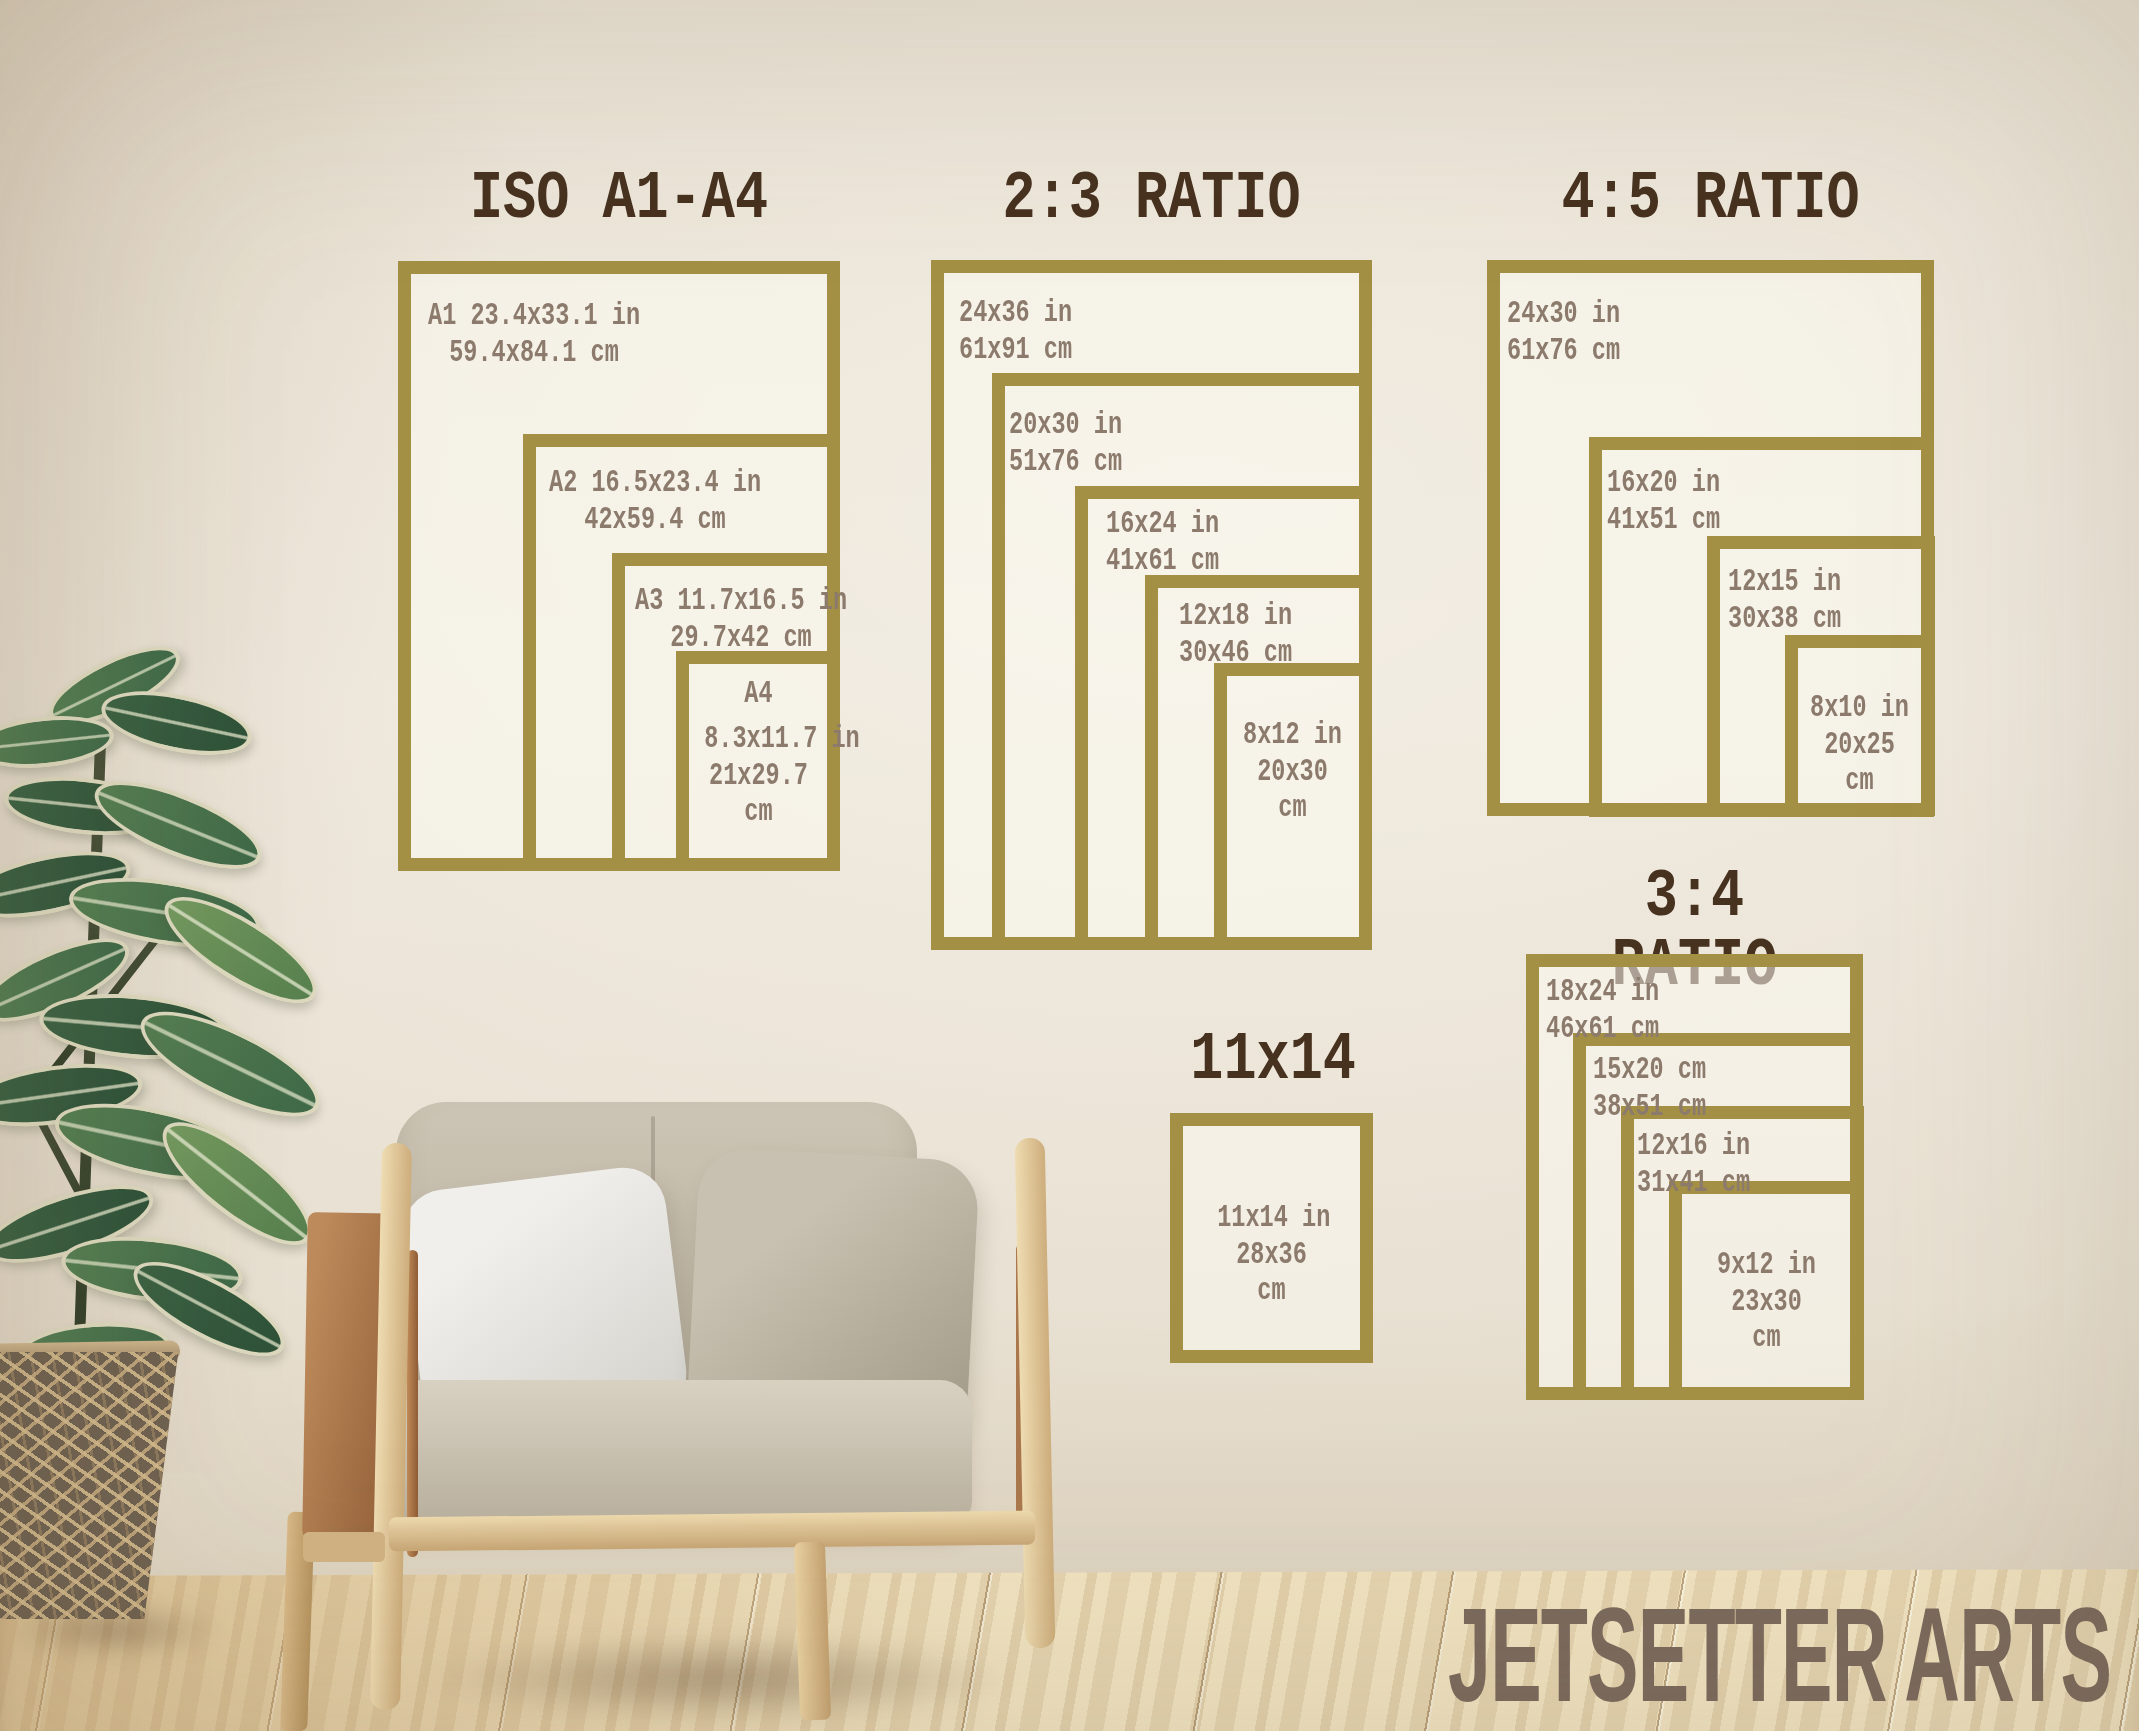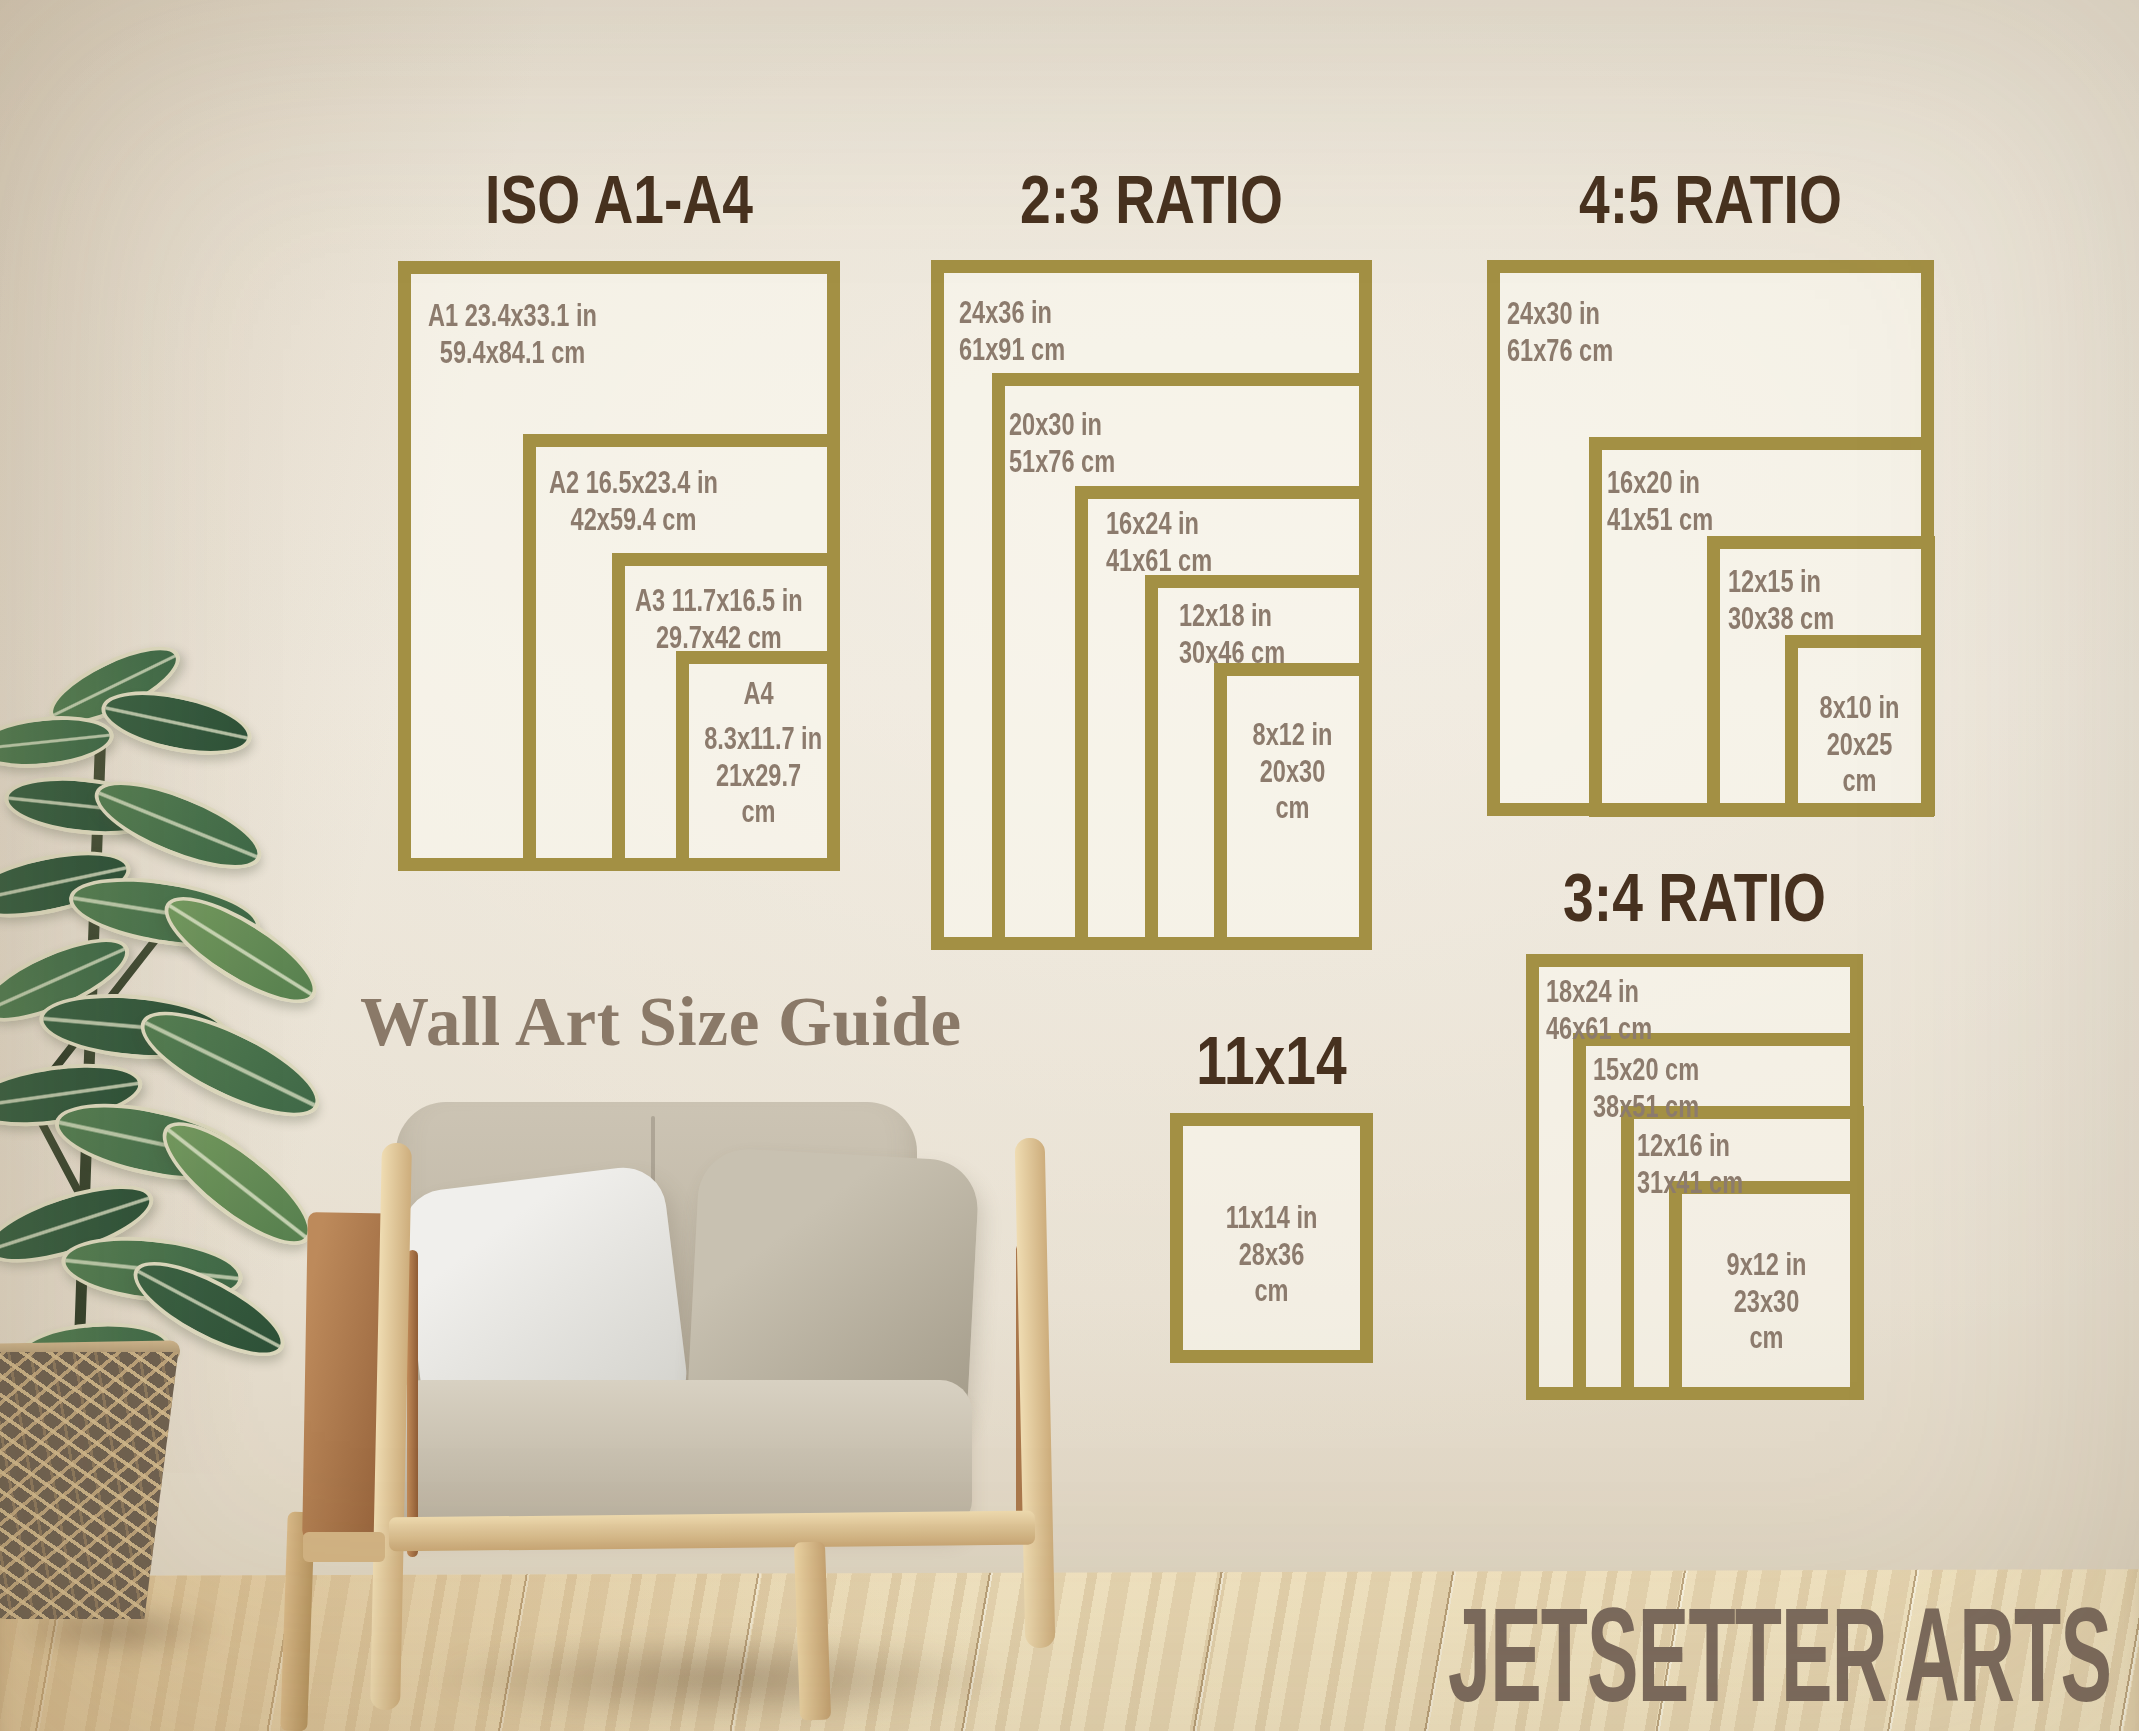--- a/index.html
+++ b/index.html
@@ -21,21 +21,21 @@
       repeating-linear-gradient(100deg, rgba(140,108,66,0) 0 107px, rgba(140,108,66,0.50) 107px 109px,
         rgba(255,255,245,0.55) 109px 111px, rgba(140,108,66,0) 111px 228px),
       repeating-linear-gradient(100deg, rgba(175,140,90,0.22) 0 10px, rgba(240,225,185,0.15) 10px 24px,
         rgba(175,140,90,0.18) 24px 43px, rgba(240,225,185,0.10) 43px 64px),
       linear-gradient(180deg,#e3cfa6 0%,#eddcb6 30%,#f2e5c4 100%);
     box-shadow:inset 0 21.4px 25px -13px rgba(95,70,45,0.5);}
   .vignette{position:absolute;inset:0;z-index:40;pointer-events:none;
     box-shadow:inset 0 0 428px 43px rgba(115,92,62,0.16);}
 
   
-  .guide{position:absolute;inset:0;z-index:5;}
+  .guide{position:absolute;inset:0;z-index:5;font-family:Liberation Mono, monospace;}
   .sec-title{position:absolute;font-size:69px;font-weight:800;color:#47311f;
     text-align:center;transform:scaleX(0.80);transform-origin:center top;line-height:1;}
   #t-iso {left:398px;width:442px;top:165px;}
   #t-23  {left:931px;width:441px;top:165px;}
   #t-45  {left:1487px;width:447px;top:165px;}
   #t-34  {left:1526px;width:337px;top:863px;}
   #t-1114{left:1170px;width:203px;top:1026px;}
 
   .frame{position:absolute;box-sizing:border-box;border:13px solid #a39044;}
   .frame.outer{background:rgba(252,249,241,0.55);}
@@ -282,21 +282,20 @@
 
     <div class="sec-title" id="t-1114">11x14</div>
     <div class="frame outer" id="f-1114"></div>
     <div class="flabel centered l-1114">
       <div>11x14 in</div>
         <div>28x36</div>
       <div>cm</div>
     </div>
   </div>
 
-  <div class="caption">Wall Art Size Guide</div>
 
   <div class="plant">
     <div class="stem" id="st1"></div>
     <div class="stem" id="st2"></div>
     <div class="stem" id="st3"></div>
     <div class="leaf m" id="lf1"></div>
     <div class="leaf d" id="lf2"></div>
     <div class="leaf m" id="lf3"></div>
     <div class="leaf d" id="lf4"></div>
     <div class="leaf m" id="lf5"></div>

